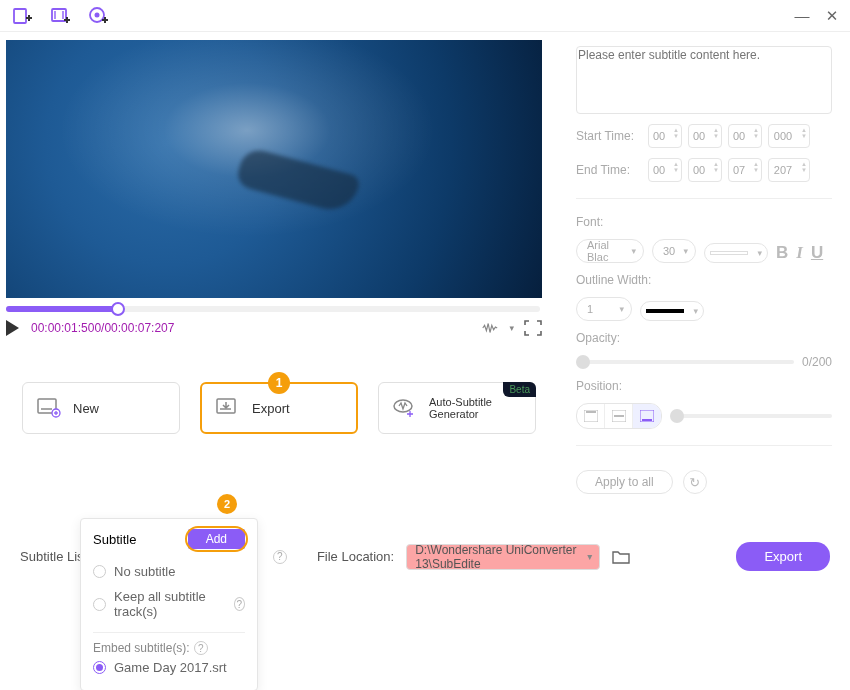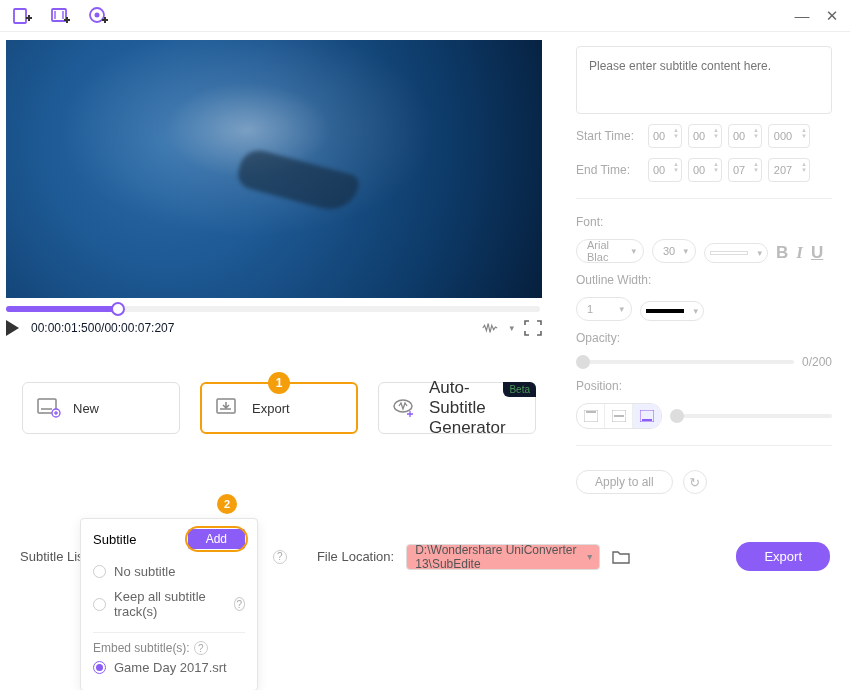--- a/index.html
+++ b/index.html
@@ -14,33 +14,33 @@
 .left { flex: 1; display: flex; flex-direction: column; padding: 8px 10px 0 6px; }
 .vidwrap { background: #000; width: 536px; height: 258px; position: relative; overflow: hidden; }
 .vidimg { position: absolute; inset: 0; background: radial-gradient(circle at 30% 40%, #2a6ba8 0%, #1e5a95 30%, #0d3a68 70%, #061f3d 100%); }
 .vidimg::before { content:""; position:absolute; inset:0; background: radial-gradient(ellipse at 45% 35%, rgba(255,255,255,.4) 0%, rgba(255,255,255,.1) 20%, transparent 45%); }
 .vidimg::after { content:""; position:absolute; left:50%; top:50%; width:120px; height:40px; background: rgba(20,40,60,.6); border-radius:20px 10px 30px 15px; transform: translate(-30%,-20%) rotate(15deg); filter: blur(2px);}
 .timeline { margin: 8px 0 4px; height: 6px; background: #f0f0f0; border-radius: 3px; position: relative; width: 534px; }
 .timeline-prog { position: absolute; left: 0; top: 0; height: 6px; width: 21%; background: #8b5cf6; border-radius: 3px; }
 .timeline-knob { position: absolute; left: 21%; top: -4px; width: 14px; height: 14px; background: #fff; border: 2px solid #8b5cf6; border-radius: 50%; transform: translateX(-50%); }
 .controls-row { display: flex; align-items: center; gap: 12px; margin-top: 4px; width: 536px; }
 .play-icon { width: 0; height: 0; border-left: 13px solid #333; border-top: 8px solid transparent; border-bottom: 8px solid transparent; cursor: pointer; }
-.timecode { font-size: 12px; color: #0f172a; }
+.timecode { font-size: 12px; color: #a21caf; }
 .ctrl-right { margin-left: auto; display: flex; gap: 10px; align-items: center; }
 .small-icon { width: 18px; height: 16px; cursor: pointer; color: #777; }
 
 .action-row { display: flex; gap: 20px; margin-top: 46px; padding-left: 16px;}
 .action-card { width: 158px; height: 52px; border: 1px solid #e0e0e0; border-radius: 6px; display: flex; align-items: center; padding: 0 14px; gap: 12px; cursor: pointer; font-size: 13px; color: #333; background:#fff; position: relative;}
 .action-card.active { border: 2px solid #f59e0b; }
 .badge-num { position: absolute; top: -12px; left: 50%; transform: translateX(-50%); width: 22px; height: 22px; background: #f59e0b; color: #fff; border-radius: 50%; font-size: 12px; font-weight: bold; display: flex; align-items: center; justify-content: center; }
 .badge-beta { position: absolute; top: -1px; right: -1px; background: #0f172a; color: #4a9558; font-size: 10px; padding: 2px 6px; border-radius: 0 6px 0 6px; }
 .action-card svg { flex-shrink: 0; }
 
 .right { width: 282px; padding: 14px 18px 0 8px; display: flex; flex-direction: column; gap: 10px; color: #aaa; font-size: 12px;}
-.sub-textarea { width: 100%; height: 68px; border: 1px solid #e5e5e5; border-radius: 4px; padding: 12px; font-size: 12px; color: #aaa; resize: none; font-family: inherit; }
+.sub-textarea { width: 100%; height: 68px; border: 1px solid #e5e5e5; border-radius: 4px; padding: 1px; font-size: 12px; color: #aaa; resize: none; font-family: inherit; }
 .time-row { display: flex; align-items: center; gap: 6px; }
 .time-row .lbl { width: 66px; color: #aaa; }
 .spinner { width: 34px; height: 24px; border: 1px solid #e5e5e5; border-radius: 4px; display: flex; align-items: center; position: relative; }
 .spinner input { width: 20px; border: none; text-align: center; font-size: 11px; color: #aaa; background: transparent; outline:none;}
 .spinner .arrows { position: absolute; right: 2px; top: 2px; display: flex; flex-direction: column; font-size: 6px; line-height: 1; color: #ccc; cursor:pointer;}
 .spinner.wide { width: 42px; }
 .spinner.wide input { width: 28px; }
 .divider { height: 1px; background: #eee; margin: 6px 0; }
 .sel-row { display: flex; gap: 8px; align-items: flex-end; }
 .sel { height: 24px; border: 1px solid #e5e5e5; border-radius: 12px; padding: 0 20px 0 10px; font-size: 11px; color: #aaa; display: flex; align-items: center; position: relative; background:#fff;}
@@ -158,21 +158,21 @@
           </svg>
         <span>Export</span>
       </div>
       <div class="action-card">
         <div class="badge-beta">Beta</div>
         <svg width="24" height="20" viewBox="0 0 24 20">
             <ellipse cx="10" cy="8" rx="9" ry="6" fill="none" stroke="#888" stroke-width="1.5"></ellipse>
             <path d="M6 8 L8 5 L10 11 L12 5 L14 8" fill="none" stroke="#888" stroke-width="1.3"></path>
             <path d="M17 13 L17 19 M14 16 L20 16" stroke="#8b5cf6" stroke-width="1.3"></path>
           </svg>
-        <span style="font-size:17px;">Auto-Subtitle Generator</span>
+        <span style="font-size:11px;">Auto-Subtitle Generator</span>
       </div>
     </div>
   </div>
 
   <div class="right">
     <textarea class="sub-textarea" placeholder="Please enter subtitle content here." style=""></textarea>
     <div class="time-row">
       <span class="lbl">Start Time:</span>
       <div class="spinner">
           <input value="00" style="">

